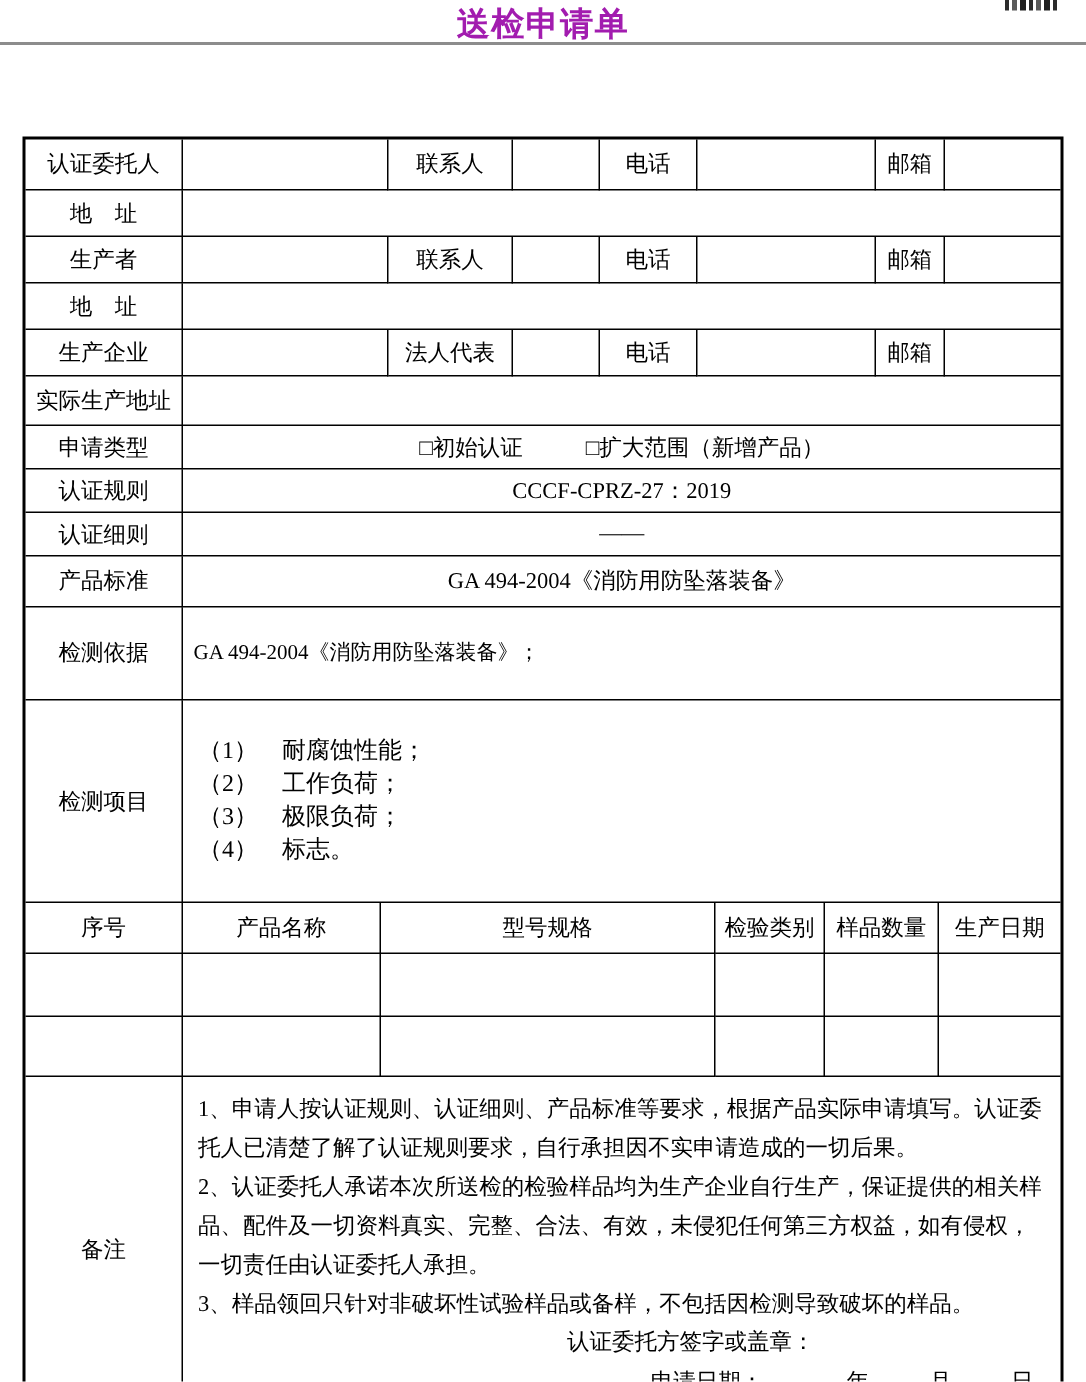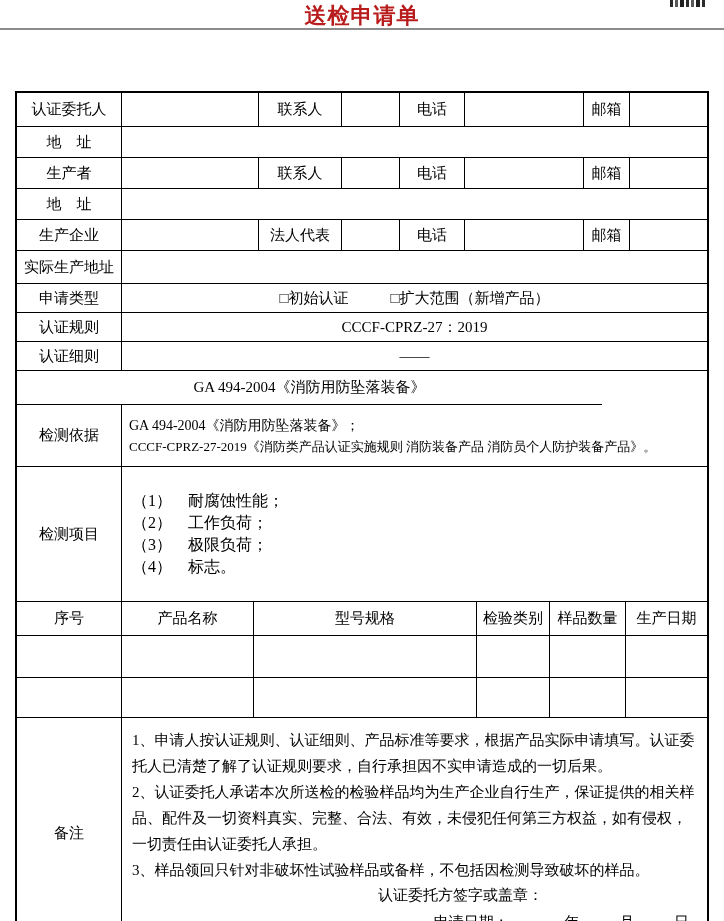--- a/index.html
+++ b/index.html
@@ -5,21 +5,21 @@
   * { box-sizing: border-box; }
   html, body { margin: 0; padding: 0; background: #ffffff; }
   body {
     width: 724px; height: 921px; position: relative;
     font-family: "Liberation Serif", "DejaVu Serif", serif;
     color: #000;
   }
   .page-title {
     margin: 0; padding-top: 1px;
     text-align: center; font-size: 22px; font-weight: bold;
-    color: #b91c1c; letter-spacing: 1px;
+    color: #a21caf; letter-spacing: 1px;
   }
   .title-divider {
     position: absolute; left: 0; top: 28px;
     width: 724px; height: 2px; background: #8c8c8c;
   }
   .qr-frag {
     position: absolute; top: 0; left: 670px; width: 36px; height: 7px;
     background:
       repeating-linear-gradient(90deg, #2b2b2b 0 3px, #ffffff 3px 5px,
       #5a5a5a 5px 8px, #ffffff 8px 10px, #1f1f1f 10px 14px, #ffffff 14px 16px);
@@ -152,28 +152,28 @@
       <div class="cell cA label">认证规则</div>
       <div class="cell cWide value-center">CCCF-CPRZ-27：2019</div>
     </div>
 
     <div class="row h29">
       <div class="cell cA label">认证细则</div>
       <div class="cell cWide value-center">——</div>
     </div>
 
     <div class="row h34">
+      <div class="cell cA label">产品标准</div>
       <div class="cell cWide value-center">GA 494-2004《消防用防坠落装备》</div>
     </div>
 
     <div class="row h62">
       <div class="cell cA label">检测依据</div>
       <div class="cell cWide basis-cell">
         <div class="basis-line1">GA 494-2004《消防用防坠落装备》；</div>
-        <div class="basis-line2">CCCF-CPRZ-27-2019《消防类产品认证实施规则 消防装备产品 消防员个人防护装备产品》。</div>
       </div>
     </div>
 
     <div class="row h135">
       <div class="cell cA label">检测项目</div>
       <div class="cell cWide items-cell">
         <div>（1）　耐腐蚀性能；</div>
         <div>（2）　工作负荷；</div>
         <div>（3）　极限负荷；</div>
         <div>（4）　标志。</div>

